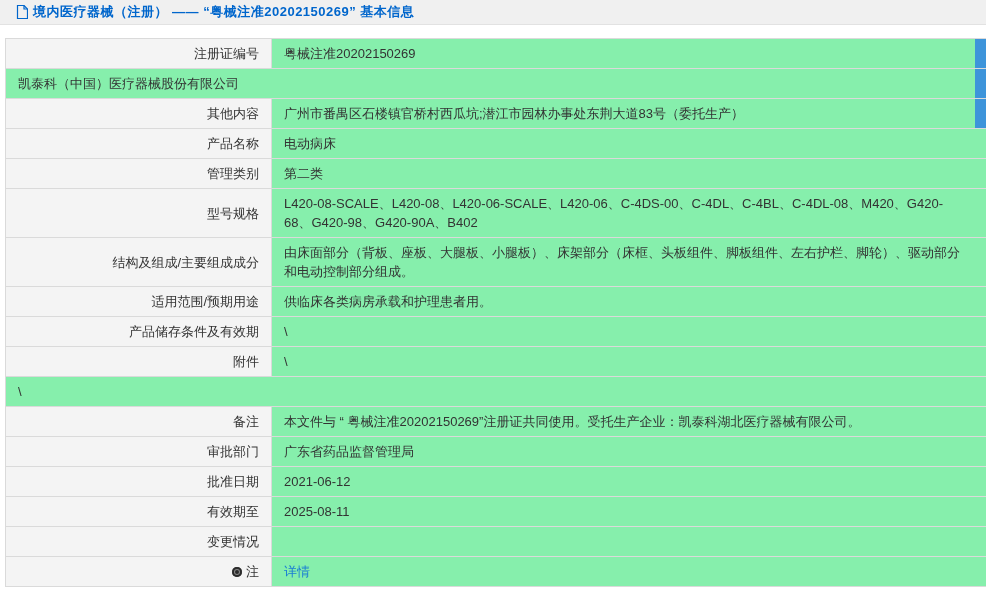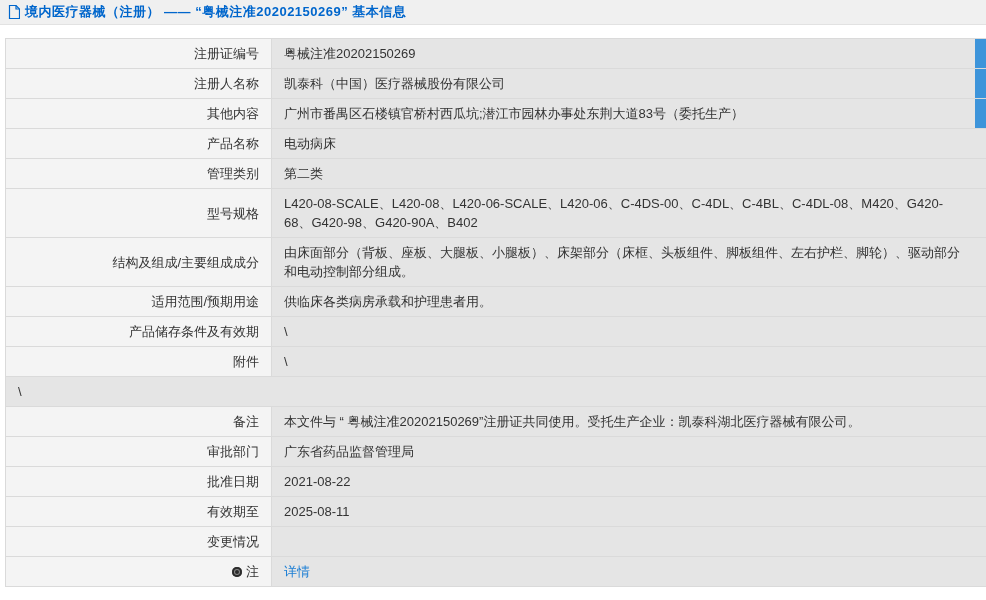--- a/index.html
+++ b/index.html
@@ -10,21 +10,21 @@
     font-family: "Liberation Sans", "DejaVu Sans", sans-serif;
     font-size: 13px;
     color: #333333;
   }
   .page-header {
     height: 25px;
     background: var(--header_bg, #f0f0f0);
     border-bottom: 1px solid #e2e2e2;
     display: flex;
     align-items: center;
-    padding-left: 8px;
+    padding-left: 16px;
   }
   .doc-icon { display: inline-flex; align-items: center; margin-right: 5px; }
   .page-title {
     color: var(--title, #0066cc);
     font-weight: bold;
     font-size: 13px;
     letter-spacing: 0.5px;
   }
   .reg-table {
     position: absolute;
@@ -32,21 +32,21 @@
     left: 5px;
     right: 0;
     border-top: 1px solid var(--border, #dadada);
     border-left: 1px solid var(--border, #dadada);
   }
   .row {
     display: flex;
     position: relative;
     min-height: 30px;
     border-bottom: 1px solid var(--border, #dadada);
-    background: #e5e5e5;
+    background: #86efac;
   }
   .cell {
     display: flex;
     align-items: center;
     padding: 5px 12px;
     line-height: 19px;
   }
   .label {
     width: 266px;
     flex-shrink: 0;
@@ -100,21 +100,20 @@
 
 <div class="reg-table">
 
   <div class="row">
     <div class="cell label">注册证编号</div>
     <div class="cell value">粤械注准20202150269</div>
     <span class="accent-bar"></span>
   </div>
 
   <div class="row">
-    <div class="cell label">注册人名称</div>
     <div class="cell value">凯泰科（中国）医疗器械股份有限公司</div>
     <span class="accent-bar"></span>
   </div>
 
 
   <div class="row">
     <div class="cell label">其他内容</div>
     <div class="cell value">广州市番禺区石楼镇官桥村西瓜坑;潜江市园林办事处东荆大道83号（委托生产）</div>
     <span class="accent-bar"></span>
   </div>
@@ -163,21 +162,21 @@
     <div class="cell value">本文件与 “ 粤械注准20202150269”注册证共同使用。受托生产企业：凯泰科湖北医疗器械有限公司。</div>
   </div>
 
   <div class="row">
     <div class="cell label">审批部门</div>
     <div class="cell value">广东省药品监督管理局</div>
   </div>
 
   <div class="row">
     <div class="cell label">批准日期</div>
-    <div class="cell value">2021-08-22</div>
+    <div class="cell value">2021-06-12</div>
   </div>
 
   <div class="row">
     <div class="cell label">有效期至</div>
     <div class="cell value">2025-08-11</div>
   </div>
 
   <div class="row">
     <div class="cell label">变更情况</div>
     <div class="cell value"></div>

